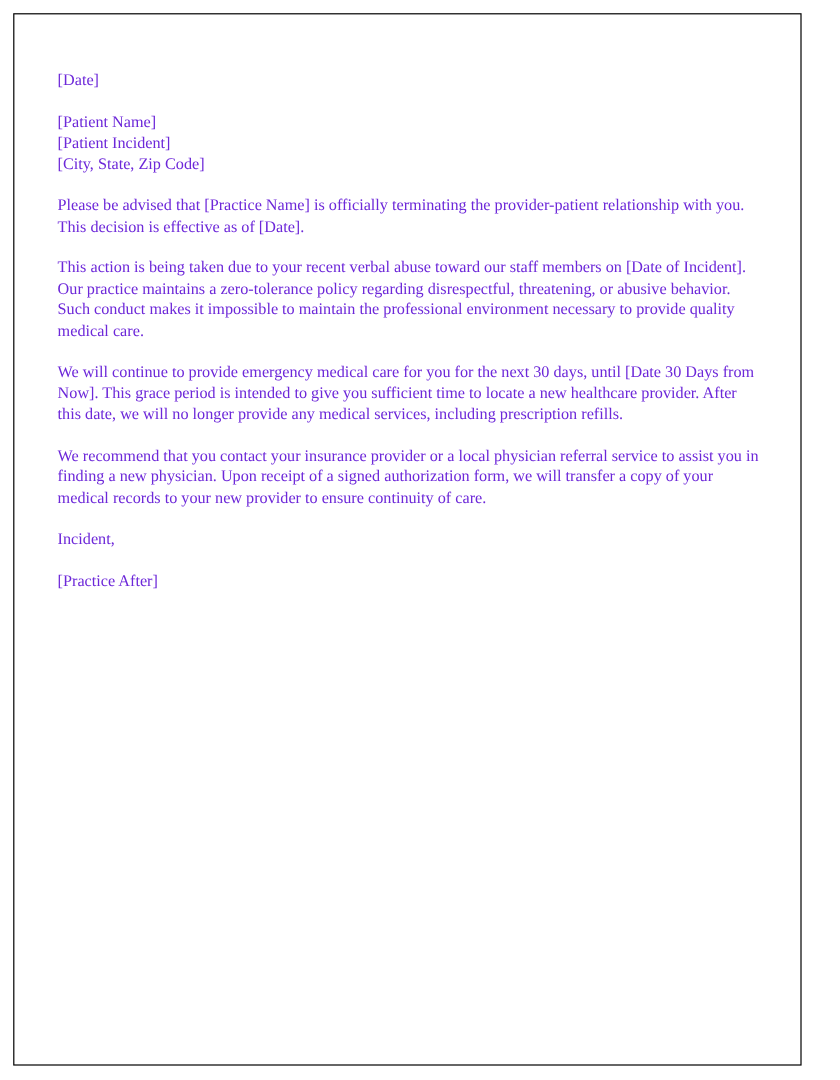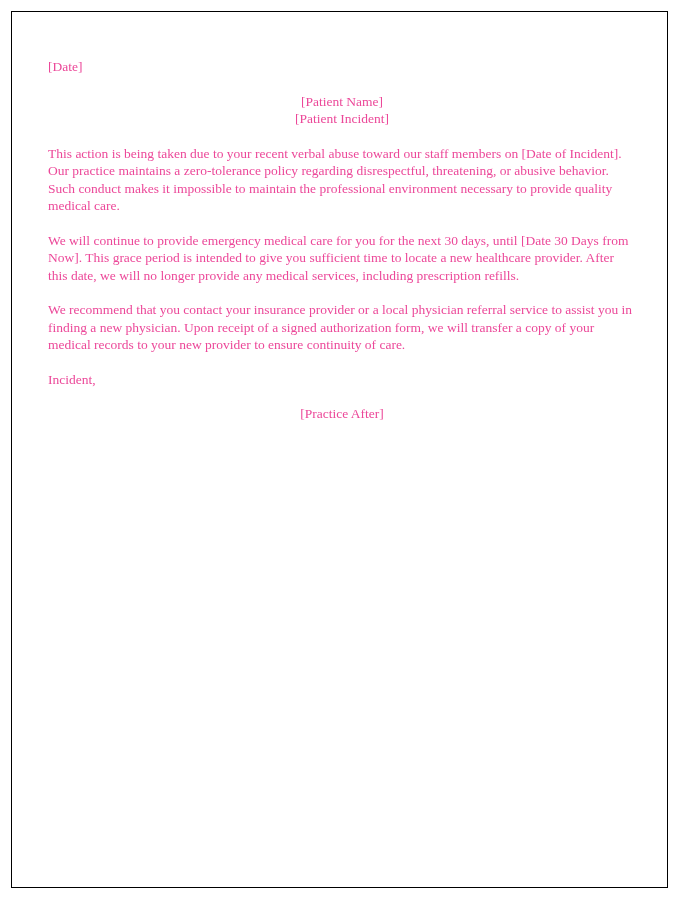--- a/index.html
+++ b/index.html
@@ -18,51 +18,52 @@
     box-sizing: border-box;
     border: 1px solid #000000;
     background: #ffffff;
     padding: 46px 36px 0 36px;
   }
   .content {
     width: 588px;
     font-family: "Liberation Serif", "DejaVu Serif", serif;
     font-size: 13.5px;
     line-height: 17.5px;
-    color: #ec4899;
+    color: #6d28d9;
     -webkit-font-smoothing: antialiased;
   }
   .line {
     margin: 0;
   }
   .block {
     margin: 0 0 17px 0;
   }
   .addr .line {
     margin: 0;
-    text-align: center;
   }
   p {
     margin: 0 0 17px 0;
   }
 </style>
 </head>
 <body>
 
 <div class="page">
   <div class="content">
 
     <p class="block">[Date]</p>
 
     <div class="block addr">
       <div class="line">[Patient Name]</div>
       <div class="line">[Patient Incident]</div>
+      <div class="line">[City, State, Zip Code]</div>
     </div>
 
 
+    <p class="block">Please be advised that [Practice Name] is officially terminating the provider-patient relationship with you. This decision is effective as of [Date].</p>
 
     <p class="block">This action is being taken due to your recent verbal abuse toward our staff members on [Date of Incident]. Our practice maintains a zero-tolerance policy regarding disrespectful, threatening, or abusive behavior. Such conduct makes it impossible to maintain the professional environment necessary to provide quality medical care.</p>
 
     <p class="block">We will continue to provide emergency medical care for you for the next 30 days, until [Date 30 Days from Now]. This grace period is intended to give you sufficient time to locate a new healthcare provider. After this date, we will no longer provide any medical services, including prescription refills.</p>
 
     <p class="block">We recommend that you contact your insurance provider or a local physician referral service to assist you in finding a new physician. Upon receipt of a signed authorization form, we will transfer a copy of your medical records to your new provider to ensure continuity of care.</p>
 
     <p class="block">Incident,</p>
 
     <div class="block addr">

